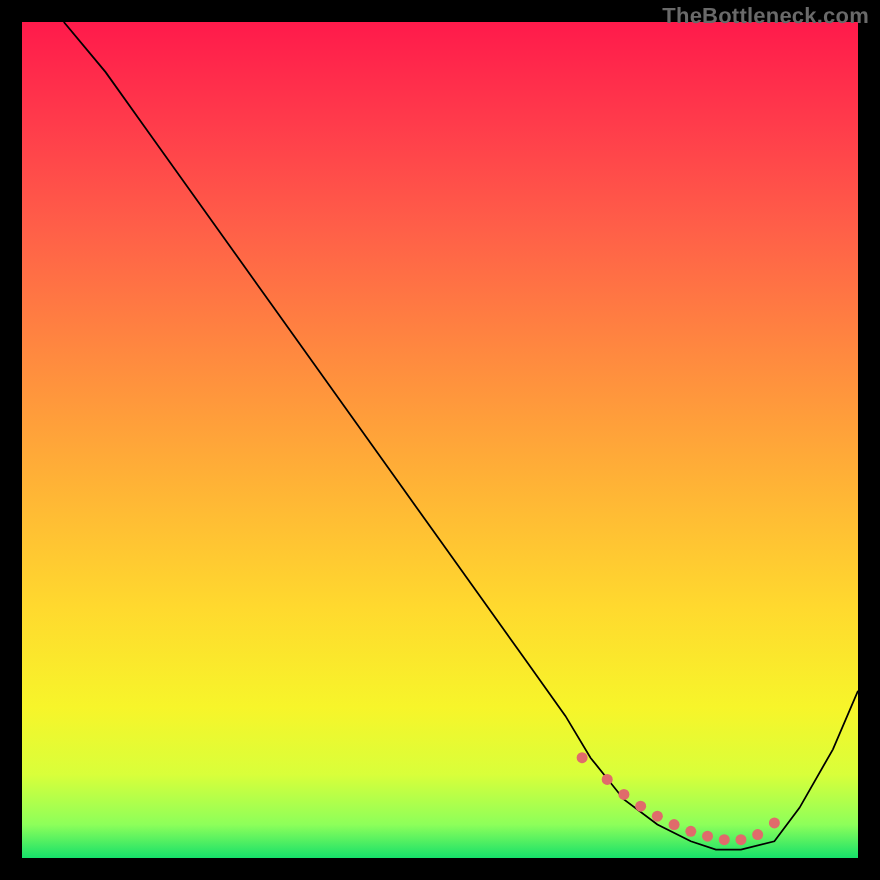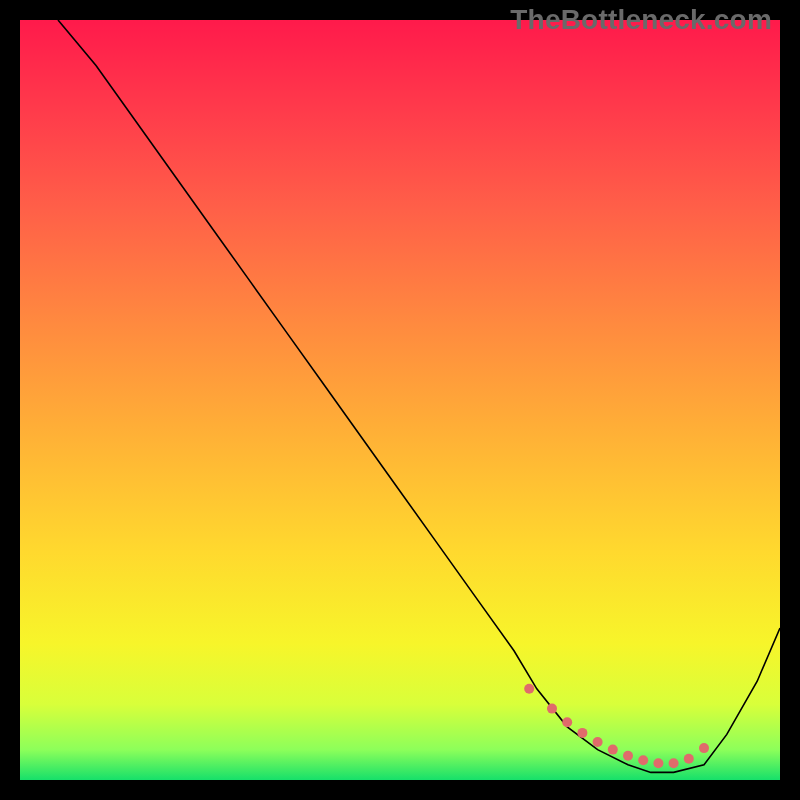--- a/index.html
+++ b/index.html
@@ -13,23 +13,23 @@
 .plot-area {
   position: absolute;
   left: 20px;
   top: 20px;
   width: 760px;
   height: 760px;
 }
 .watermark {
   position: absolute;
   top: 4px;
-  right: 28px;
+  right: 10px;
   font-family: Arial, sans-serif;
-  font-size: 28px;
+  font-size: 20px;
   font-weight: bold;
   color: #6a6a6a;
   letter-spacing: 0.2px;
 }
 </style>
 </head>
 <body>
 
 <div class="chart-container">
   <div class="plot-area">

